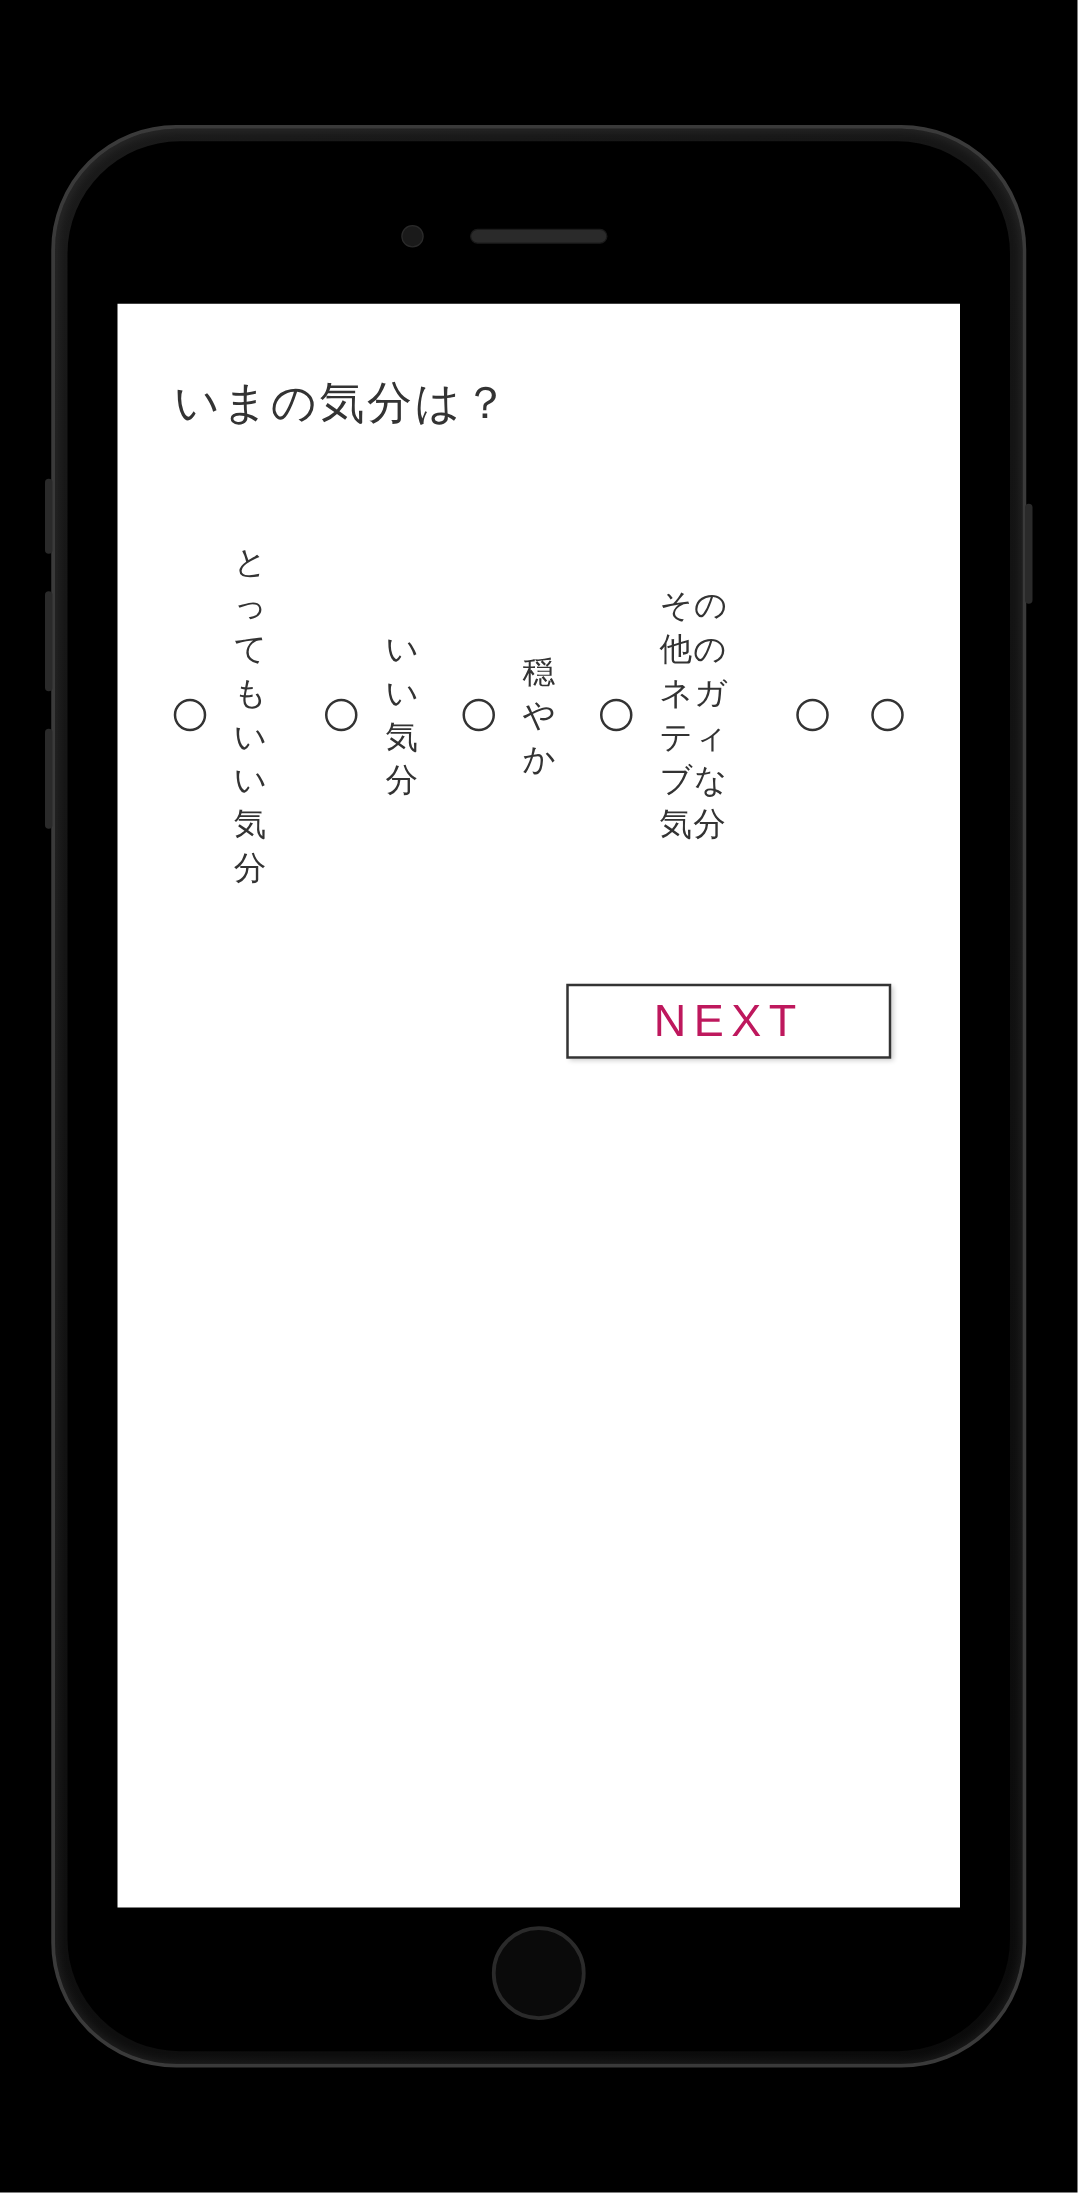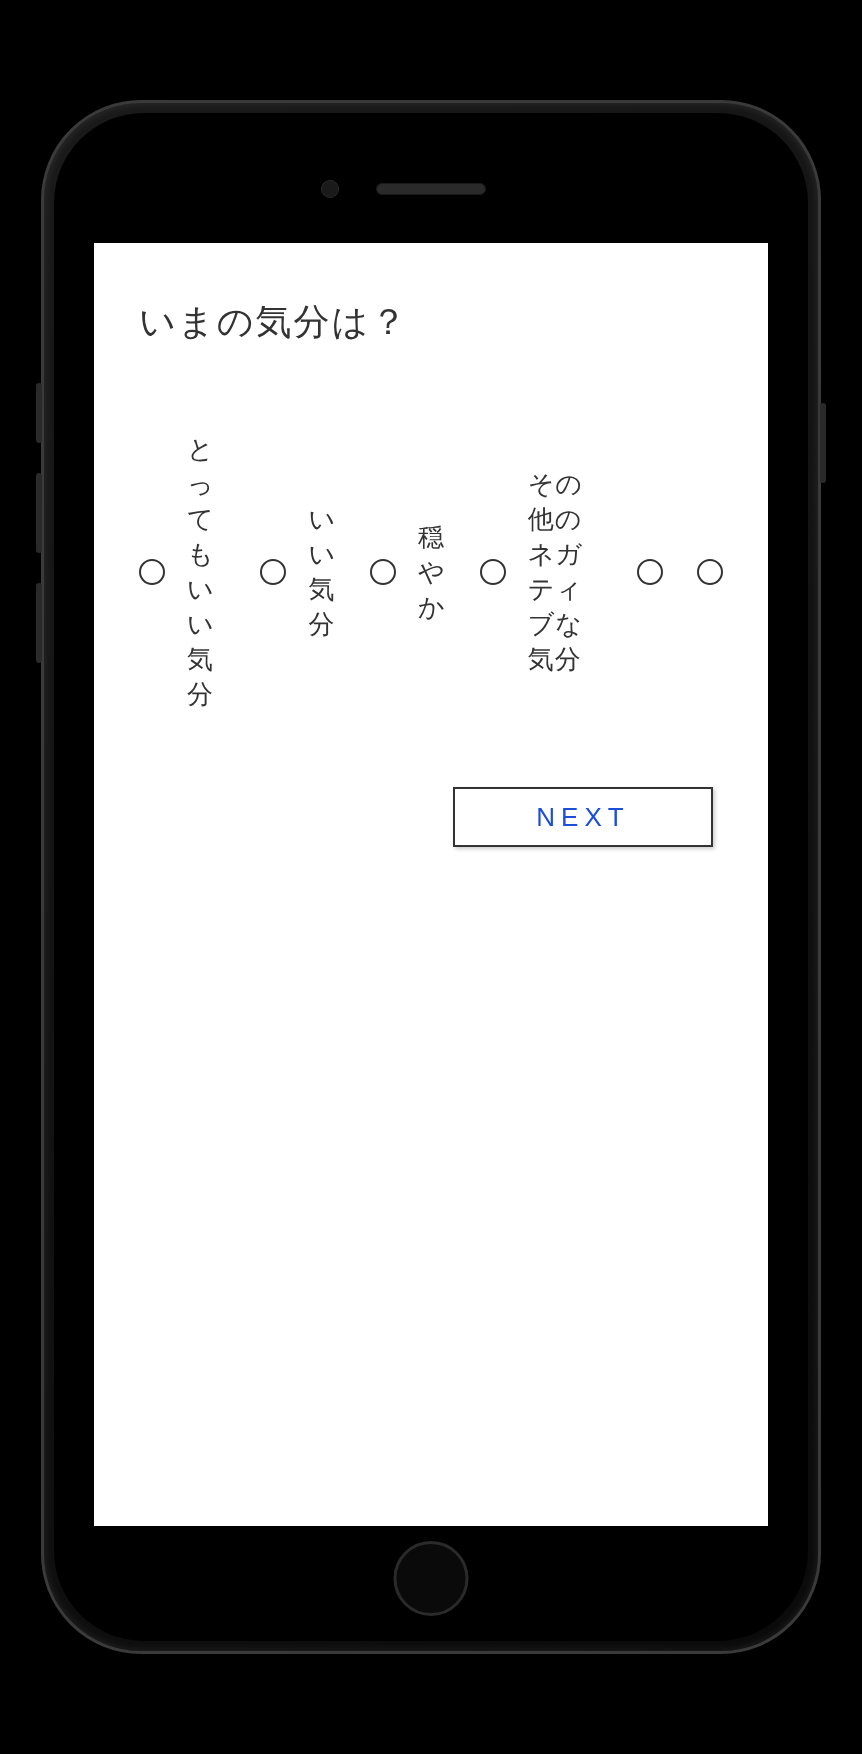--- a/index.html
+++ b/index.html
@@ -120,23 +120,23 @@
       justify-content: flex-end;
       margin-top: 75px;
       padding-right: 10px;
     }
 
     .next-button {
       width: 260px;
       height: 60px;
       border: 2px solid #333;
       background: #fff;
-      font-size: 26px;
+      font-size: 36px;
       letter-spacing: 6px;
-      color: #1d4ed8;
+      color: #be185d;
       cursor: pointer;
       font-family: inherit;
       box-shadow: 2px 2px 4px rgba(0,0,0,0.2);
     }
 
     .side-buttons {
       position: absolute;
       left: -8px;
       top: 280px;
     }

